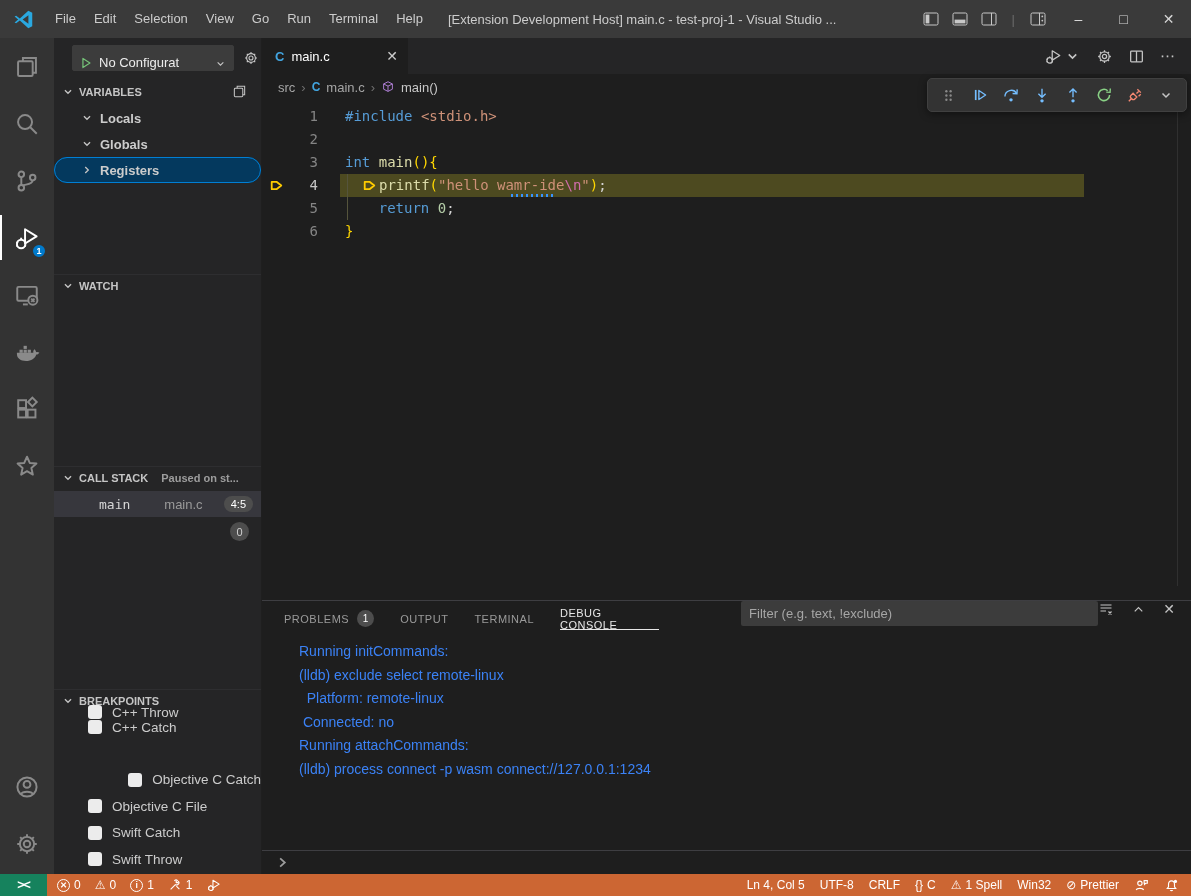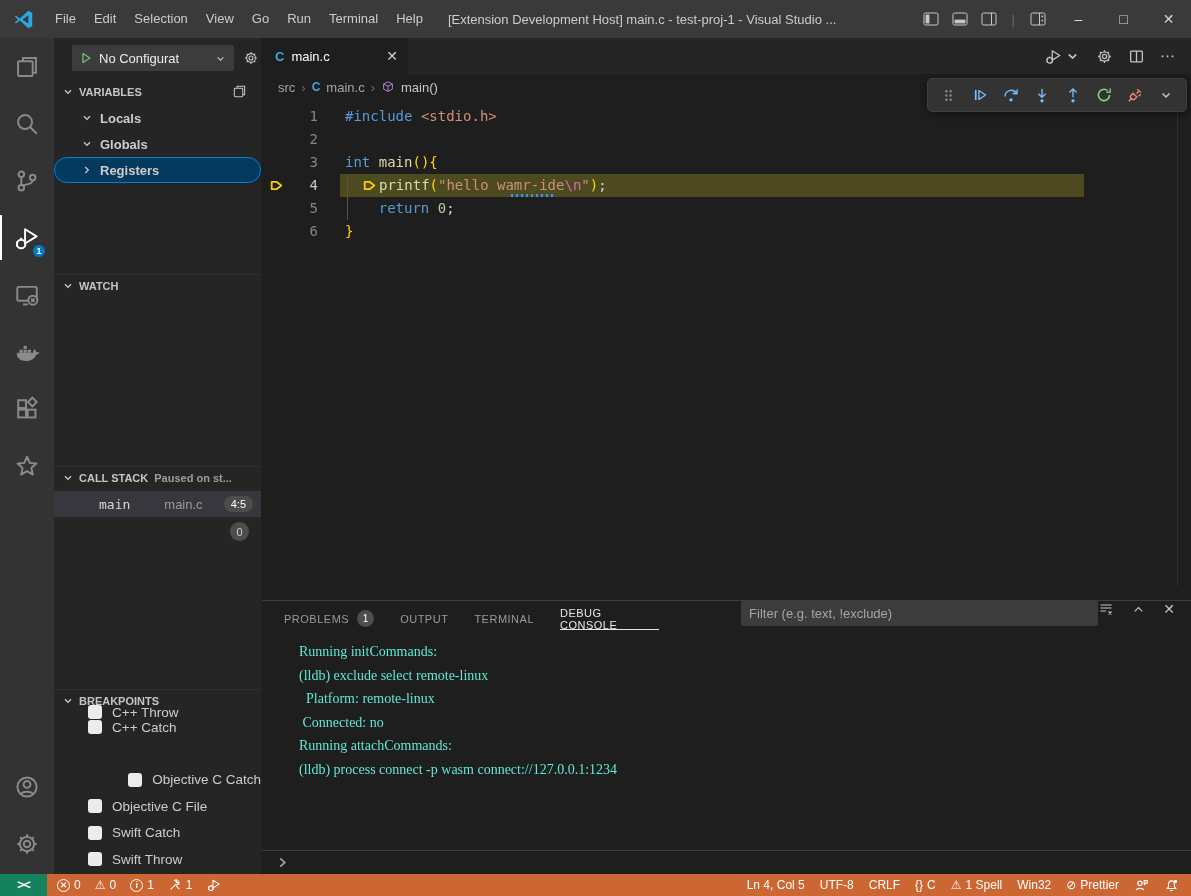--- a/index.html
+++ b/index.html
@@ -27,31 +27,31 @@
   .ab-item.active::before{content:'';position:absolute;left:0;top:6px;bottom:6px;width:2px;background:#ffffff}
   .ab-item svg{width:26px;height:26px}
   .ab-badge{position:absolute;right:7px;bottom:7px;background:#007acc;color:#fff;font-size:9px;width:16px;height:16px;
     border-radius:50%;display:flex;align-items:center;justify-content:center;border:2px solid #333333;font-weight:700}
   .ab-bottom{margin-top:auto;padding-bottom:2px}
 
   
   .sidebar{width:208px;background:#252526;position:relative;font-size:13px;border-right:1px solid #1f1f1f;overflow:hidden}
   .sb-toolbar{position:absolute;top:6px;left:0;right:0;height:28px;display:flex;align-items:center;padding:0 4px 0 18px}
   .cfg-dropdown{flex:0 0 162px;height:26px;background:#3c3c3c;border:1px solid #3c3c3c;border-radius:2px;display:flex;
-    align-items:center;padding:0 6px;gap:6px;color:#ededed;overflow:hidden;white-space:nowrap}
+    align-items:flex-end;padding:0 6px;gap:6px;color:#ededed;overflow:hidden;white-space:nowrap}
   .cfg-gear{margin-left:9px;color:#c5c5c5}
   .sb-sec{position:absolute;left:0;right:0;height:23px;display:flex;align-items:center;font-size:11px;font-weight:700;
     color:#c5c5c5;padding-left:7px;gap:4px}
   .sb-sec.bordered{border-top:1px solid #2e2e30}
   .sec-action{position:absolute;right:14px;color:#c5c5c5}
   .sb-row{position:absolute;left:0;right:0;height:26px;display:flex;align-items:center;padding-left:26px;gap:6px;
     color:#cccccc;font-weight:700}
   .sb-row.selected{background:#04395e;outline:1px solid #007fd4;outline-offset:-1px}
   .chev{color:#c5c5c5;display:flex}
-  .cs-status{font-size:11px;color:#9d9d9d;font-weight:700;margin-left:2px}
+  .cs-status{font-size:11px;color:#9d9d9d;font-weight:700;margin-left:9px}
   .cs-frame{position:absolute;left:0;right:0;height:26px;display:flex;align-items:center;background:#37373d;color:#d7d7d7}
   .cs-name{font-family:"DejaVu Sans Mono",monospace;font-size:13px;margin-left:45px}
   .cs-file{color:#9a9a9a;margin-left:34px;font-size:13px}
   .cs-badge{margin-left:auto;margin-right:8px;background:#4d4d4d;color:#ffffff;font-size:11px;border-radius:10px;padding:2px 7px}
   .zero-badge{position:absolute;right:12px;top:484px;width:19px;height:19px;border-radius:50%;background:#4d4d4d;
     color:#d0d0d0;font-size:11px;display:flex;align-items:center;justify-content:center}
   .bp-row{position:absolute;left:0;right:0;height:26px;display:flex;align-items:center;padding-left:34px;gap:10px;color:#cccccc;font-size:13.5px}
   .bp-check{width:14px;height:14px;background:#ececec;border-radius:3px;flex:none}
 
   
@@ -94,21 +94,21 @@
   .ptab{font-size:11px;letter-spacing:.5px;color:#9a9a9a;margin-right:26px;height:100%;display:flex;align-items:center;gap:8px;position:relative}
   .ptab.active{color:#e7e7e7}
   .ptab.active::after{content:'';position:absolute;bottom:6px;left:0;right:0;height:1px;background:#e7e7e7}
   .ptab-badge{background:#4d4d4d;color:#ffffff;border-radius:50%;width:17px;height:17px;font-size:10px;display:flex;
     align-items:center;justify-content:center;letter-spacing:0}
   .panel-filter{margin-left:56px;width:360px;height:25px;background:#3c3c3c;border:none;outline:none;color:#cccccc;
     font-size:13px;padding:0 8px;border-radius:2px;font-family:"Liberation Sans",sans-serif}
   .panel-filter::placeholder{color:#a6a6a6}
   .panel-hicons{margin-left:auto;display:flex;align-items:center;gap:17px;padding-right:16px;color:#c5c5c5}
   .px{font-size:14px;line-height:14px}
-  .panel-body{flex:1;font-family:Liberation Serif, serif;font-size:14px;color:#5eead4;padding:4px 0 0 37px;
+  .panel-body{flex:1;font-family:Liberation Sans, sans-serif;font-size:14px;color:#3b82f6;padding:4px 0 0 37px;
     line-height:23.5px;white-space:pre;overflow:hidden}
   .panel-input{height:24px;border-top:1px solid #3e3e42;display:flex;align-items:center;padding-left:13px;color:#9d9d9d;flex:none}
 
   
   .statusbar{height:22px;background:#cc6633;display:flex;align-items:center;color:#ffffff;font-size:12px}
   .sb-remote{width:47px;height:100%;background:#16825d;display:flex;align-items:center;justify-content:center;
     font-weight:700;letter-spacing:-1px;font-size:12.5px;flex:none}
   .st-left{display:flex;align-items:center;gap:14px;margin-left:10px}
   .st-right{margin-left:auto;display:flex;align-items:center;gap:15px;padding-right:12px}
   .st-item{display:flex;align-items:center;gap:4px;white-space:nowrap}

